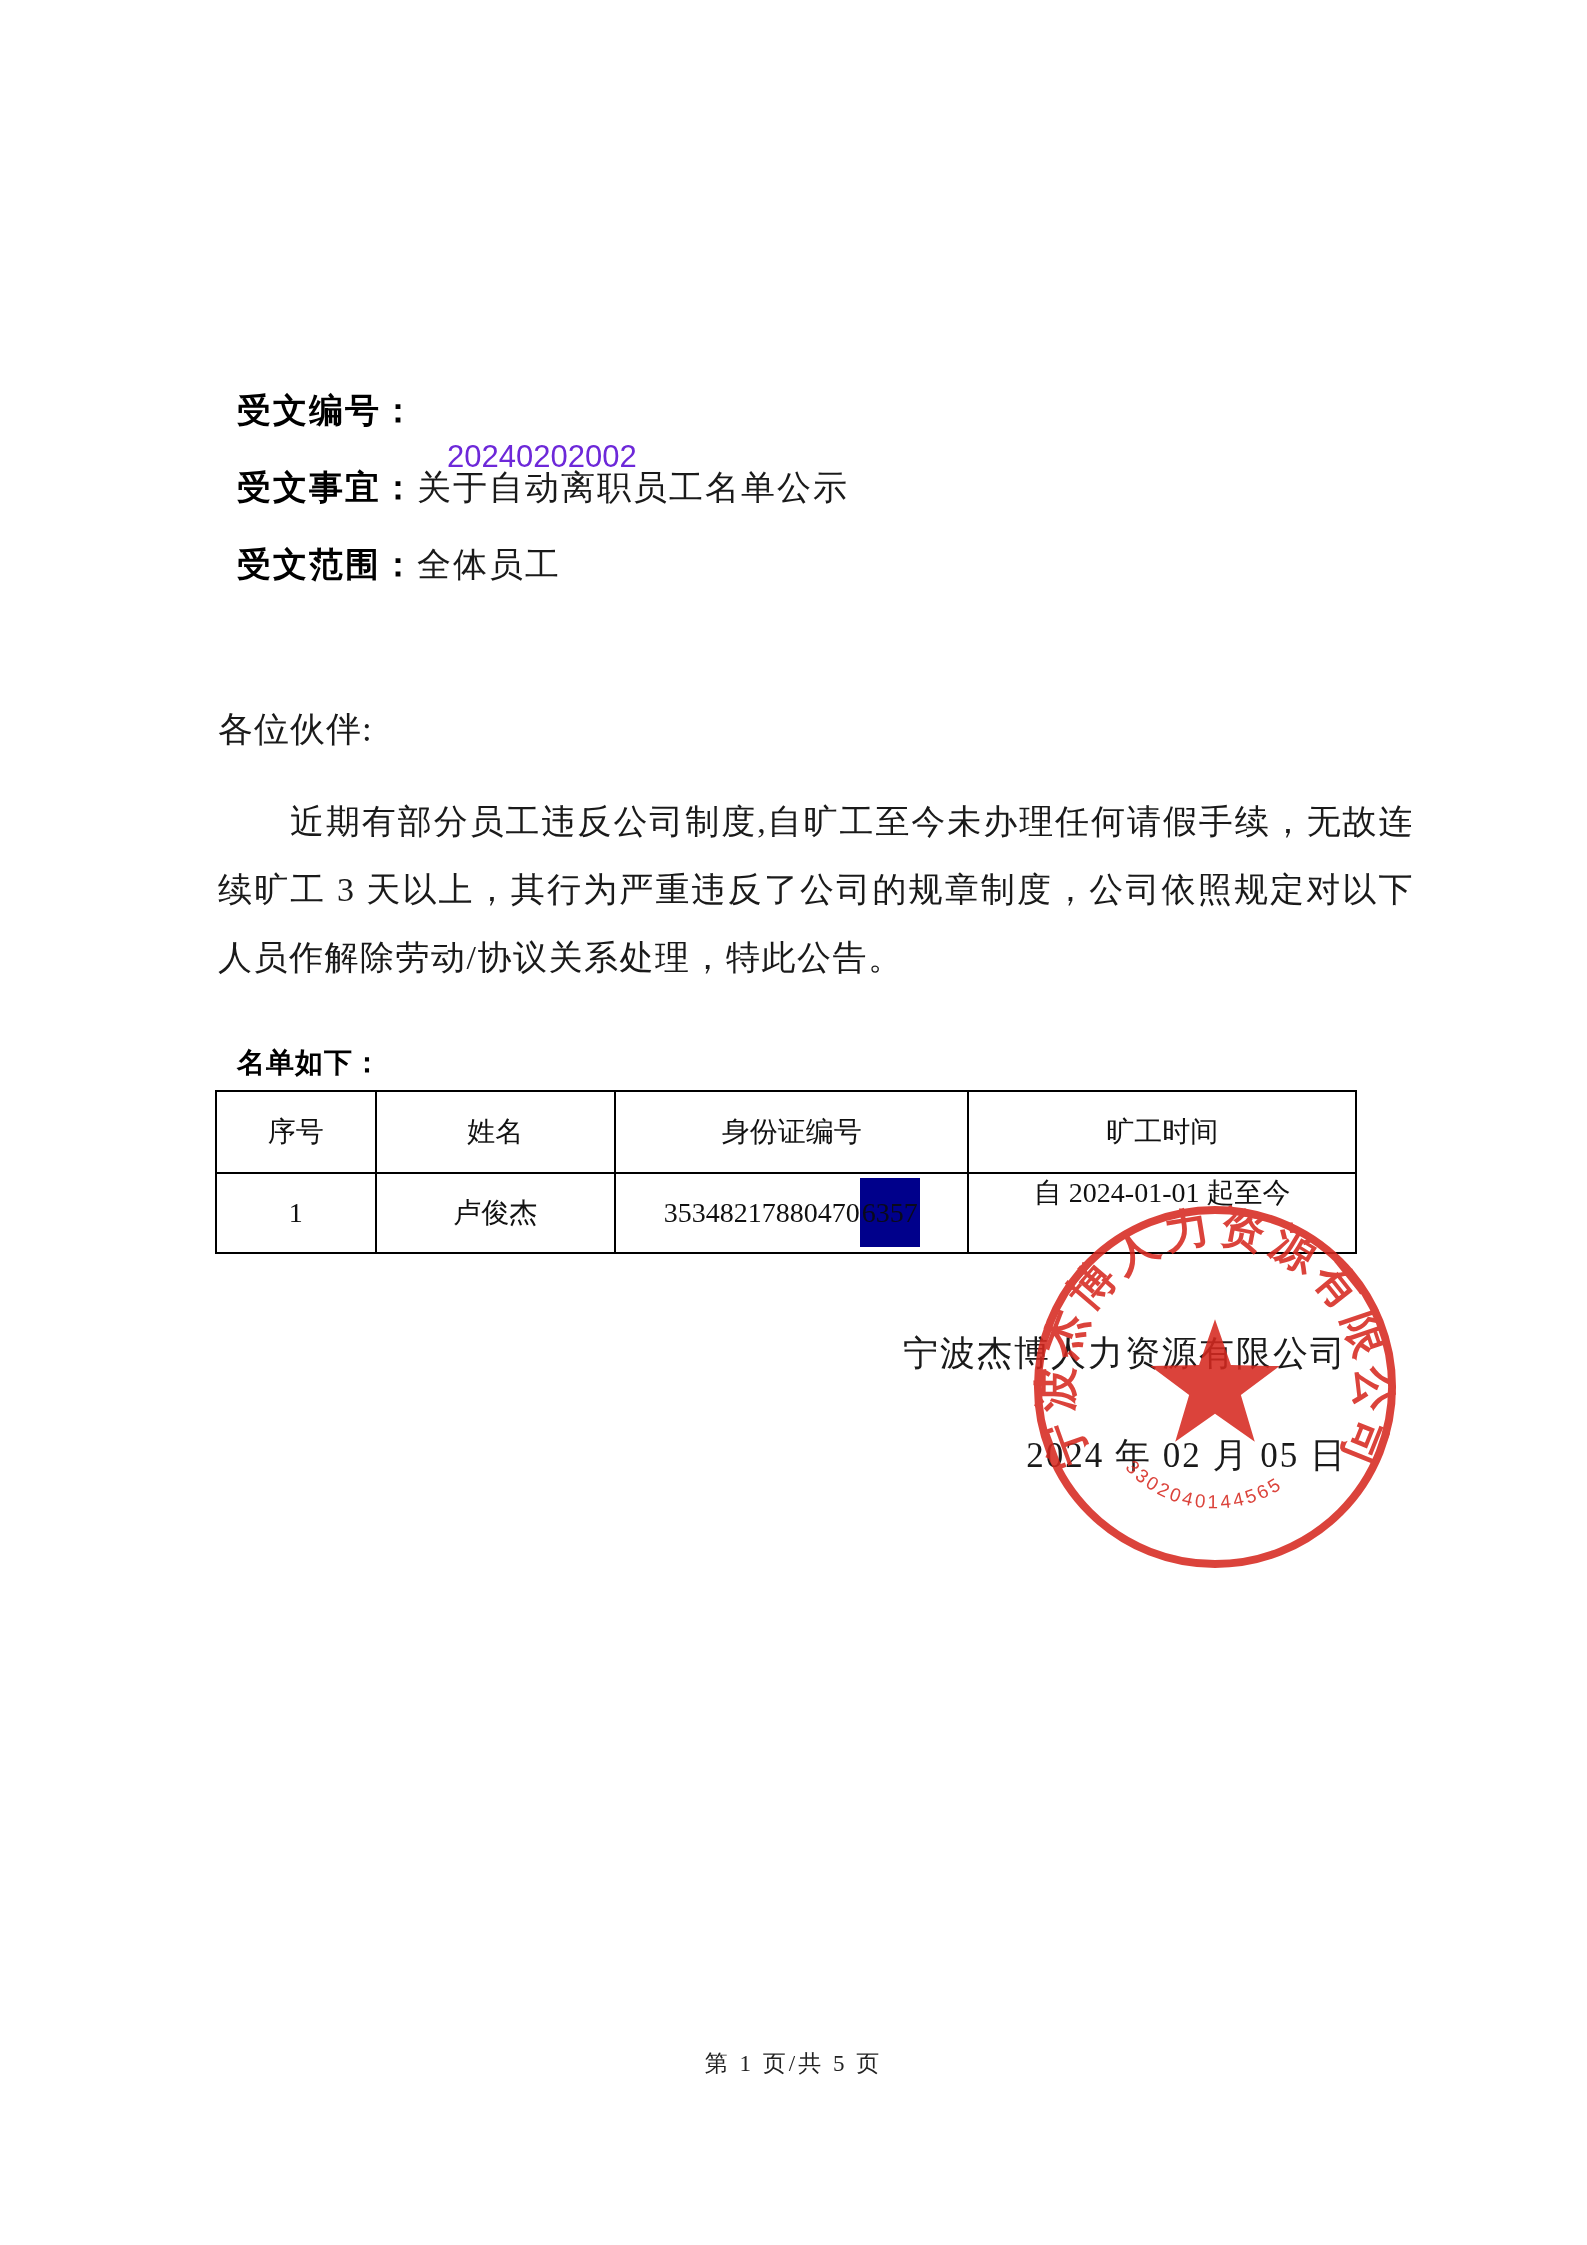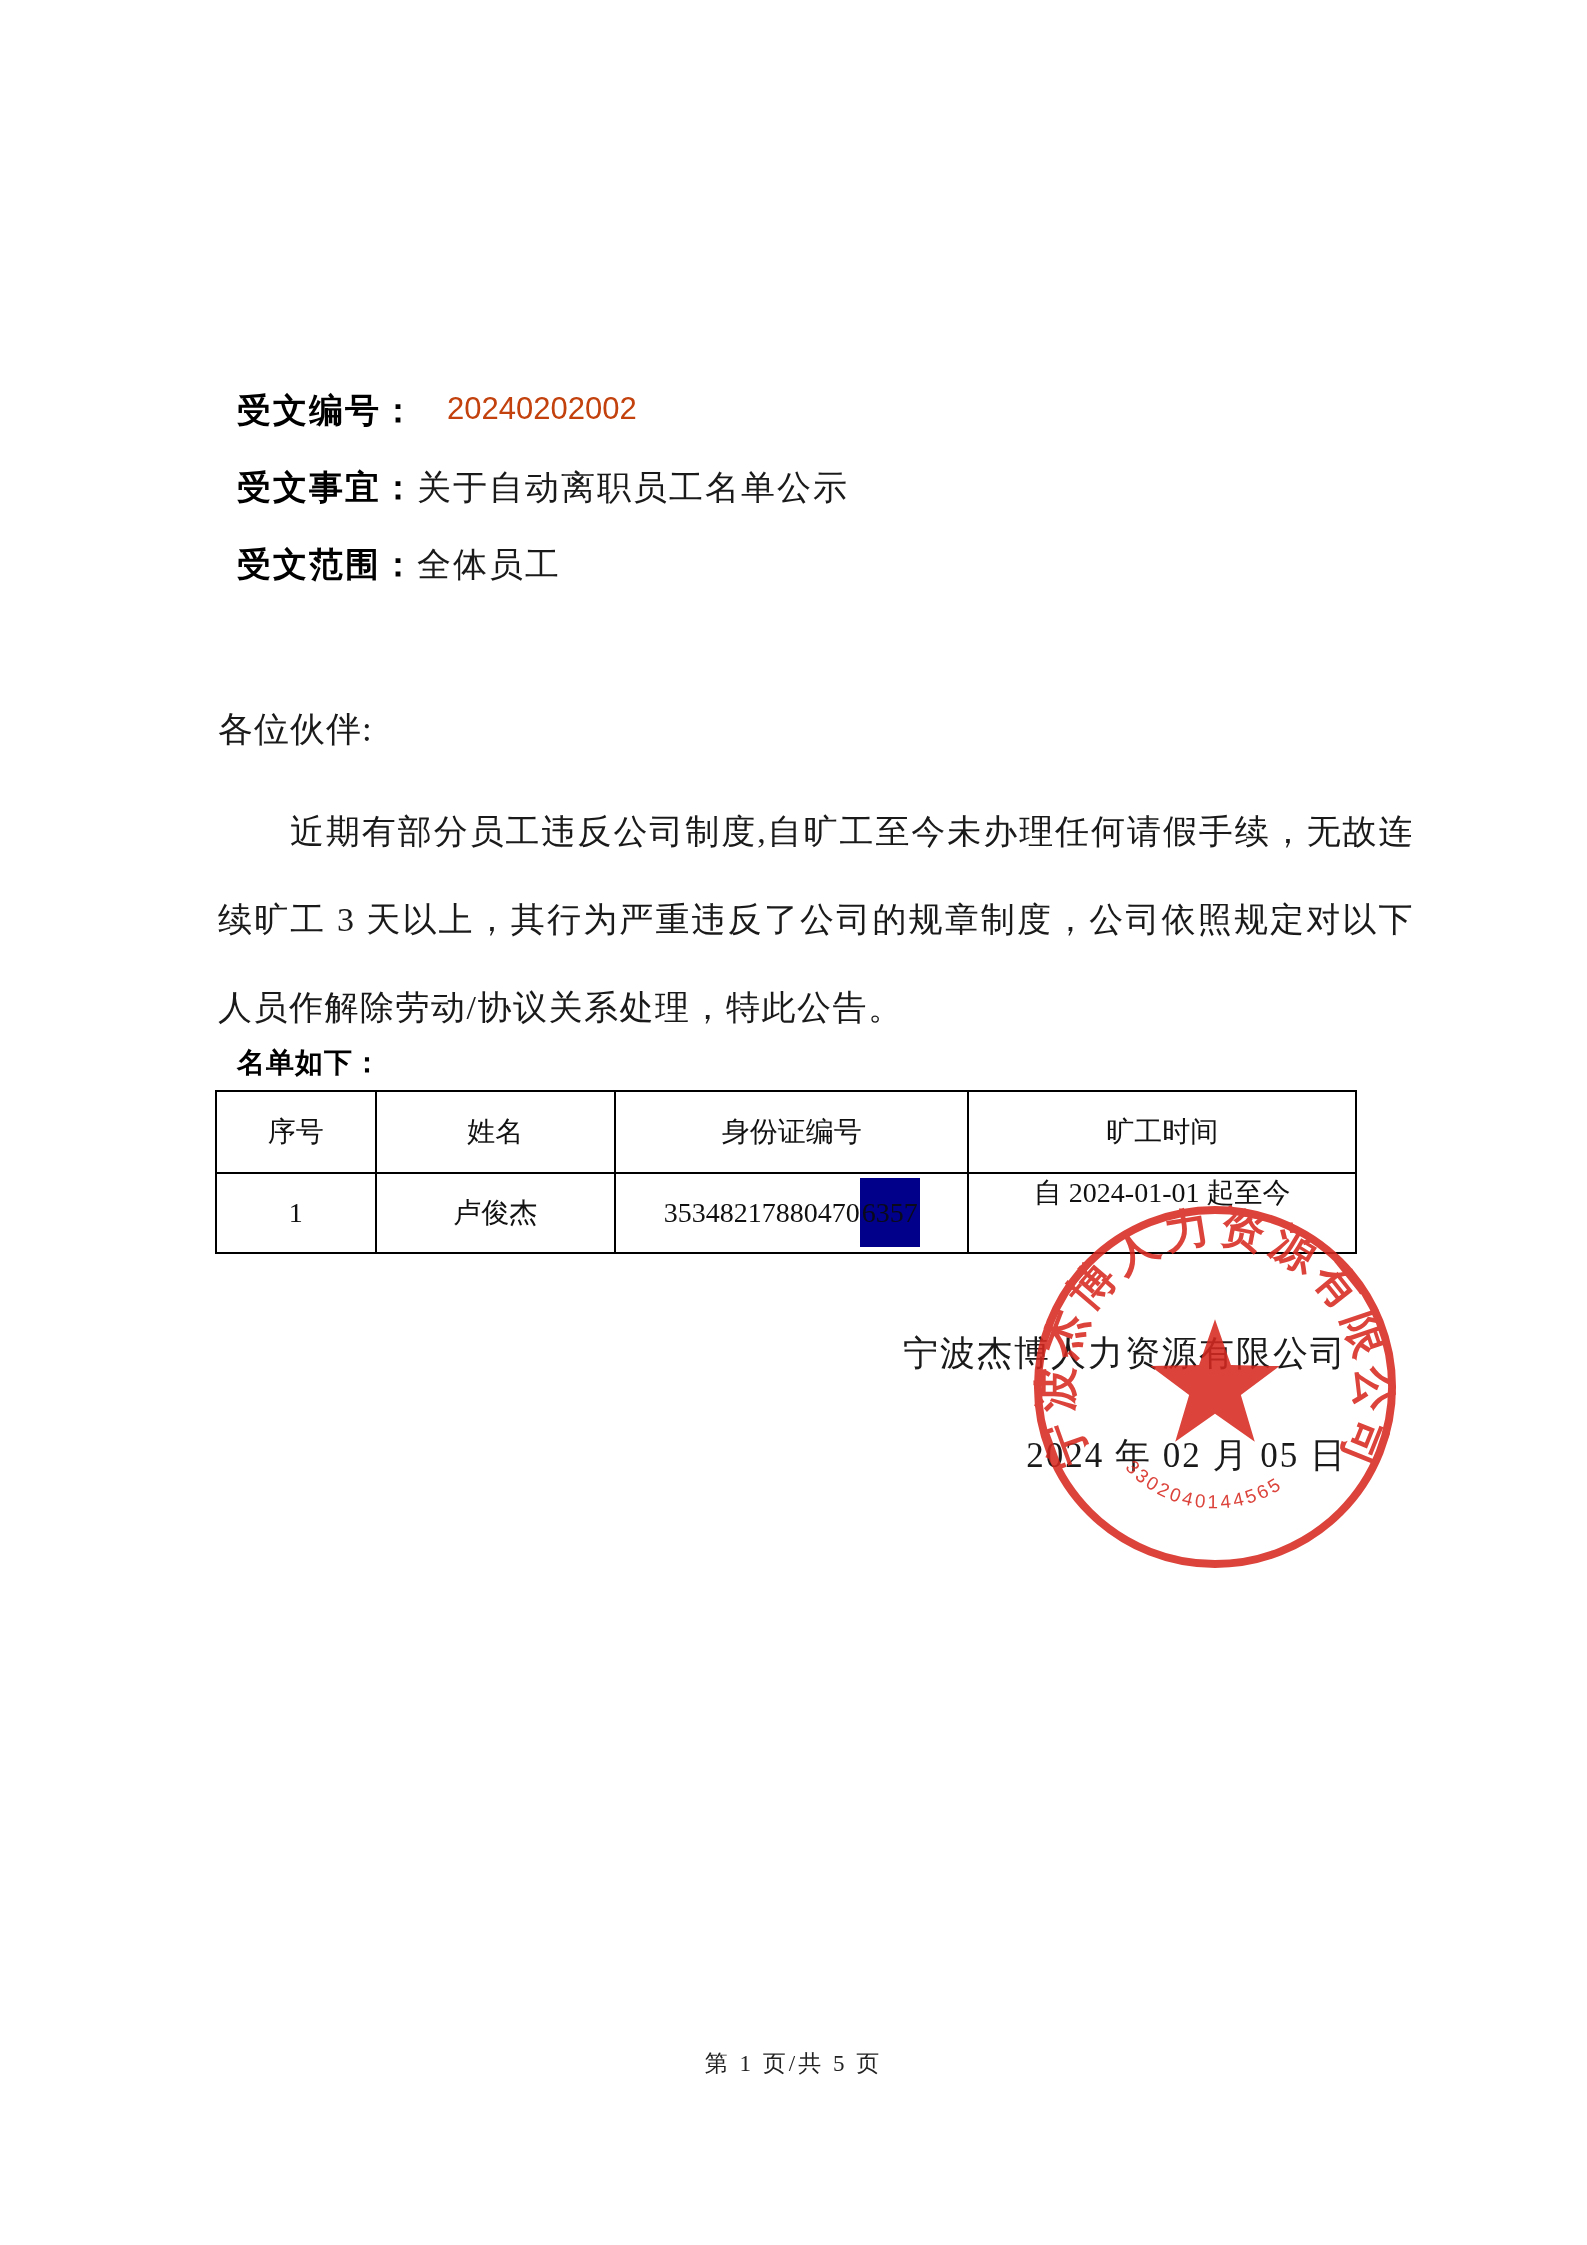--- a/index.html
+++ b/index.html
@@ -47,37 +47,38 @@
   .meta-value {
     color: #1a1a1a;
     letter-spacing: 2px;
   }
   .meta-value.doc-number {
     font-family: "Liberation Sans", sans-serif;
     font-size: 31px;
     letter-spacing: 0px;
     margin-left: 30px;
     padding-top: 3px;
-    color: #c2410c;
+    color: #6d28d9;
+    margin-top: 48px;
   }
   .salutation {
     position: absolute;
     top: 706px;
     left: 218px;
     font-size: 35px;
     color: #1a1a1a;
     letter-spacing: 1px;
   }
   .paragraph {
     position: absolute;
     top: 788px;
     left: 218px;
     width: 1196px;
     font-size: 34px;
-    line-height: 88px;
+    line-height: 68px;
     text-align: justify;
     text-align-last: left;
     text-indent: 72px;
     color: #1a1a1a;
     letter-spacing: 1.5px;
     margin: 0;
   }
   .list-intro {
     position: absolute;
     top: 1044px;

